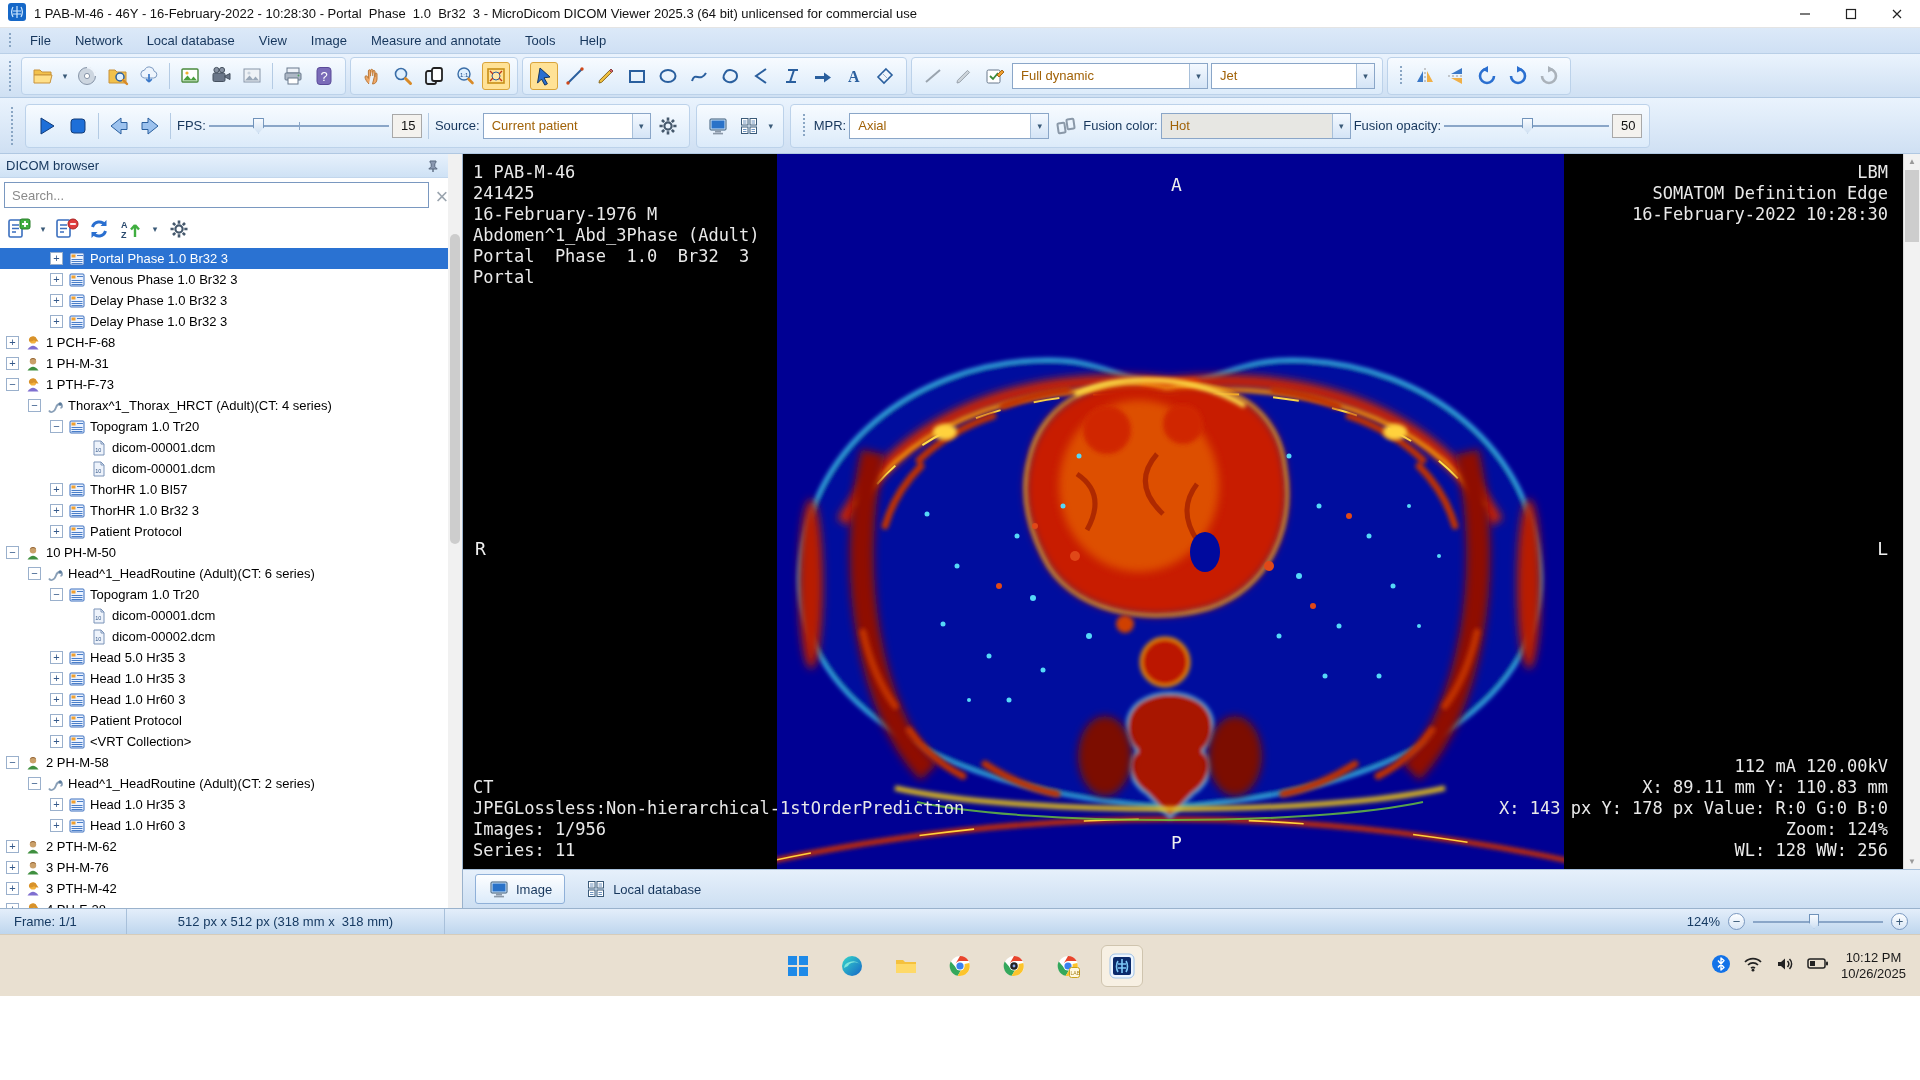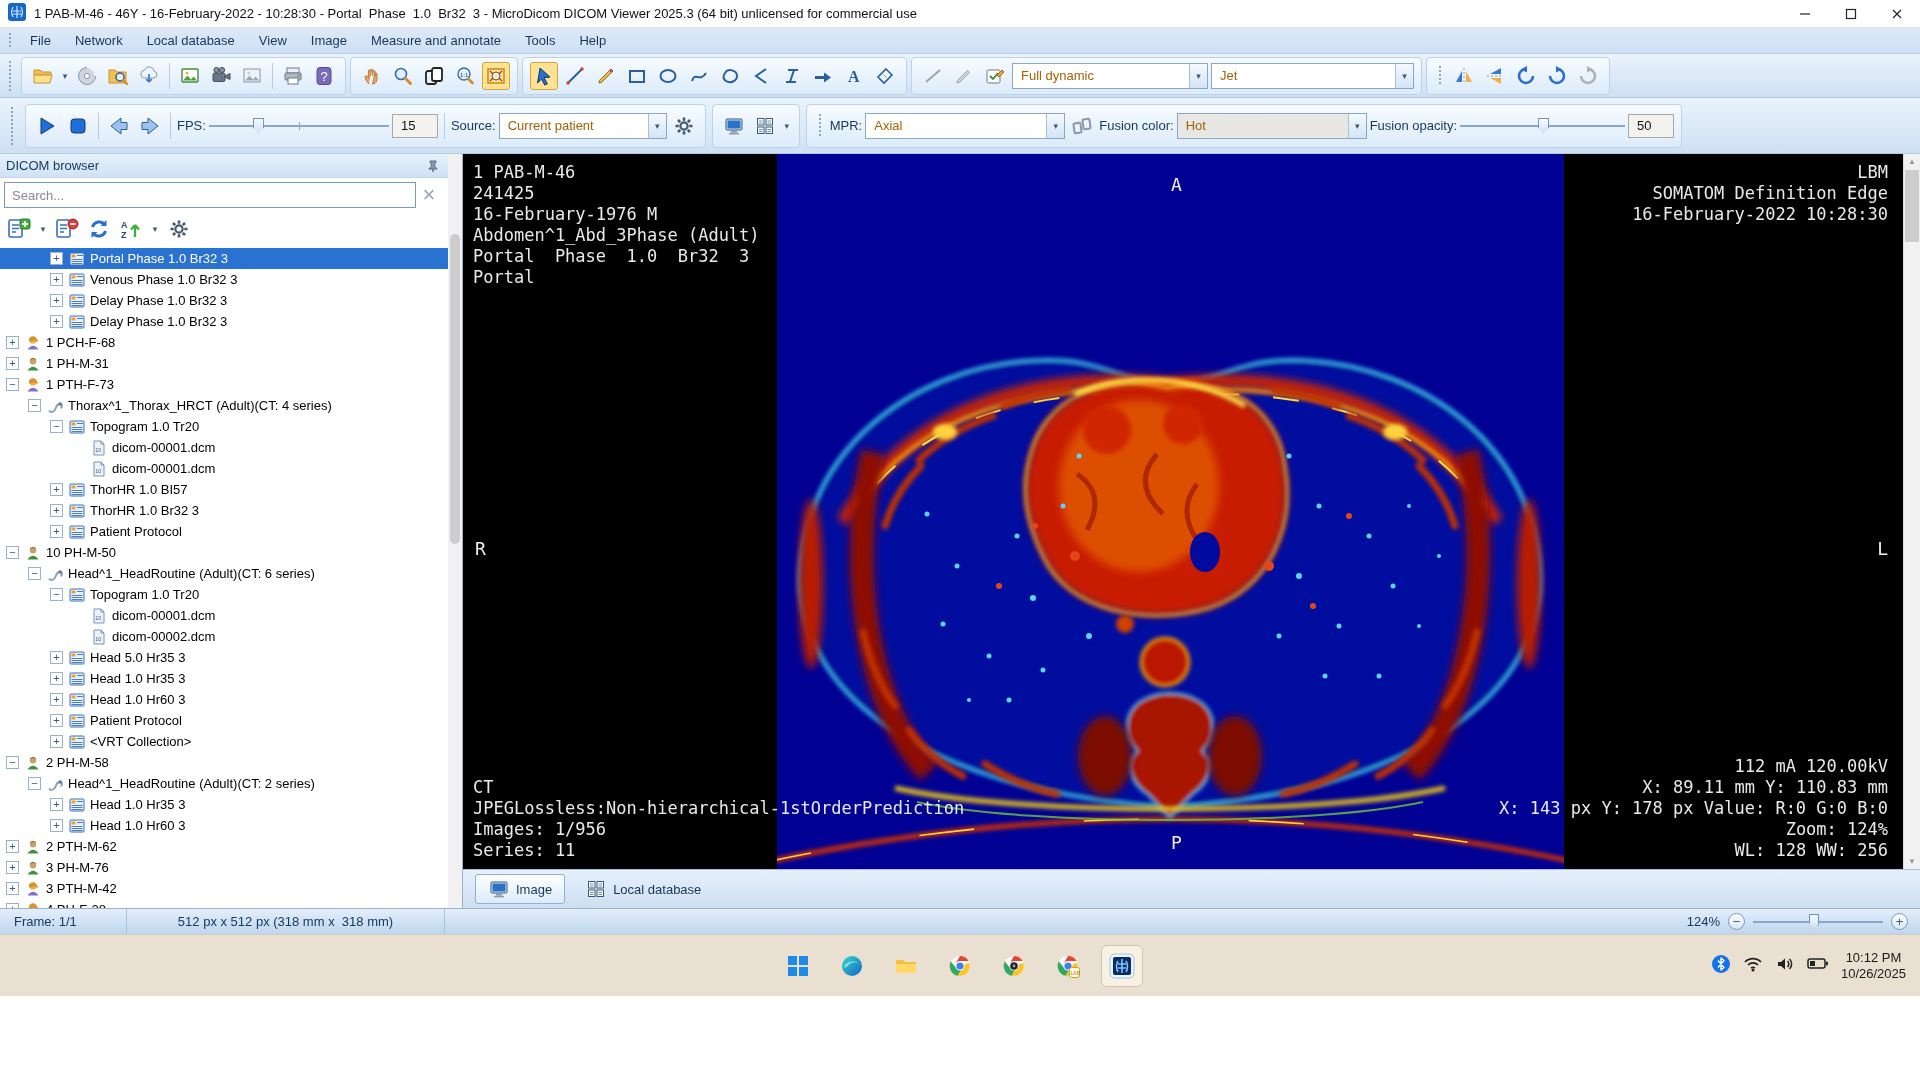--- a/index.html
+++ b/index.html
@@ -30,29 +30,29 @@
   .sep { width:1px; height:26px; background:#b4cbe4; margin:0 3px; }
   .combo { display:flex; align-items:center; height:26px; background:#fff; border:1px solid #8aa6c8; }
   .combo .cval { padding:0 8px; color:#a16207; flex:1; white-space:nowrap; }
   .combo .cbtn { width:18px; height:100%; display:flex; align-items:center; justify-content:center; background:linear-gradient(#f4f9ff,#d4e4f6); border-left:1px solid #a8c0da; color:#3a5a78; font-size:9px; }
   .combo.gray { background:#e7e7e3; }
   .tlab { color:#16365c; white-space:nowrap; }
   .slider { position:relative; height:20px; }
   .slider .track { position:absolute; left:0; right:0; top:9px; height:2px; background:#8aa6c8; }
   .slider .tick { position:absolute; top:6px; width:1px; height:8px; background:#8aa6c8; left:50%; }
   .slider .thumb { position:absolute; top:2px; width:11px; height:16px; background:linear-gradient(#f8fbff,#cfe0f2); border:1px solid #6f92ba; clip-path:polygon(0 0,100% 0,100% 62%,50% 100%,0 62%); }
-  .valbox { width:46px; height:24px; background:#f4f2ee; border:1px solid #a8a8a8; display:flex; align-items:center; justify-content:flex-start; padding-left:8px; color:#111; }
+  .valbox { width:30px; height:24px; background:#f4f2ee; border:1px solid #a8a8a8; display:flex; align-items:center; justify-content:flex-start; padding-left:8px; color:#111; }
 
   
   .main { display:flex; height:754px; }
   .sidebar { width:463px; background:#fff; border-right:1px solid #9ab2cc; display:flex; flex-direction:column; position:relative; }
   .sbheader { height:24px; background:linear-gradient(#e7f1fc,#cfe2f5); display:flex; align-items:center; padding:0 6px; color:#16365c; border-bottom:1px solid #c2d6ec; }
   .sbheader .hbtn { margin-left:8px; color:#5a6e84; display:flex; align-items:center; }
   .sbheader .sp { flex:1; }
-  .searchrow { display:flex; align-items:center; padding:4px 20px 4px 4px; }
+  .searchrow { display:flex; align-items:flex-end; padding:4px 7px 4px 4px; }
   .searchbox { flex:1; height:26px; border:1px solid #7a98c0; background:#fff; display:flex; align-items:center; padding-left:7px; color:#8a8a8a; }
   .clearx { width:26px; text-align:center; color:#9aa4ae; font-size:22px; line-height:22px; }
   .stoolbar { display:flex; align-items:center; gap:6px; padding:4px 6px 6px 6px; }
   .stoolbar .tbtn { width:26px; height:26px; }
   .tree { flex:1; overflow:hidden; position:relative; }
   .trow { height:21px; display:flex; align-items:center; gap:5px; white-space:nowrap; }
   .trow .exp { width:13px; height:13px; border:1px solid #9ab0cc; background:#fff; color:#35598a; font-size:11px; line-height:11px; text-align:center; flex:0 0 13px; }
   .trow .ticn { width:17px; height:17px; display:flex; align-items:center; justify-content:center; flex:0 0 17px; }
   .trow .tlabel { color:#000; }
   .trow.sel { background:#2a72d2; }
@@ -326,21 +326,21 @@
           <svg viewBox="0 0 22 22" width="22" height="22">
             <rect x="3" y="5" width="13" height="13" rx="1.5" fill="#fff" stroke="#68788c"></rect>
             <path d="M6 11 l3 3 5-6" stroke="#3a8a3a" stroke-width="1.8" fill="none"></path>
             <path d="M13 10 l5-5 2 2 -5 5z" fill="#f0a030" stroke="#a86818"></path>
           </svg>
         </span>
       <div class="combo" style="width:196px">
         <span class="cval">Full dynamic</span>
         <span class="cbtn">▾</span>
       </div>
-      <div class="combo" style="width:203px">
+      <div class="combo" style="width:164px">
         <span class="cval">Jet</span>
         <span class="cbtn">▾</span>
       </div>
     </div>
     <div class="tgroup">
       <span class="grip"></span>
       <span class="tbtn">
           <svg viewBox="0 0 22 22" width="22" height="22">
             <path d="M11 3 v16" stroke="#999" stroke-dasharray="2 2"></path>
             <path d="M9 6 L3 17 h6z" fill="#3a78c8"></path>

